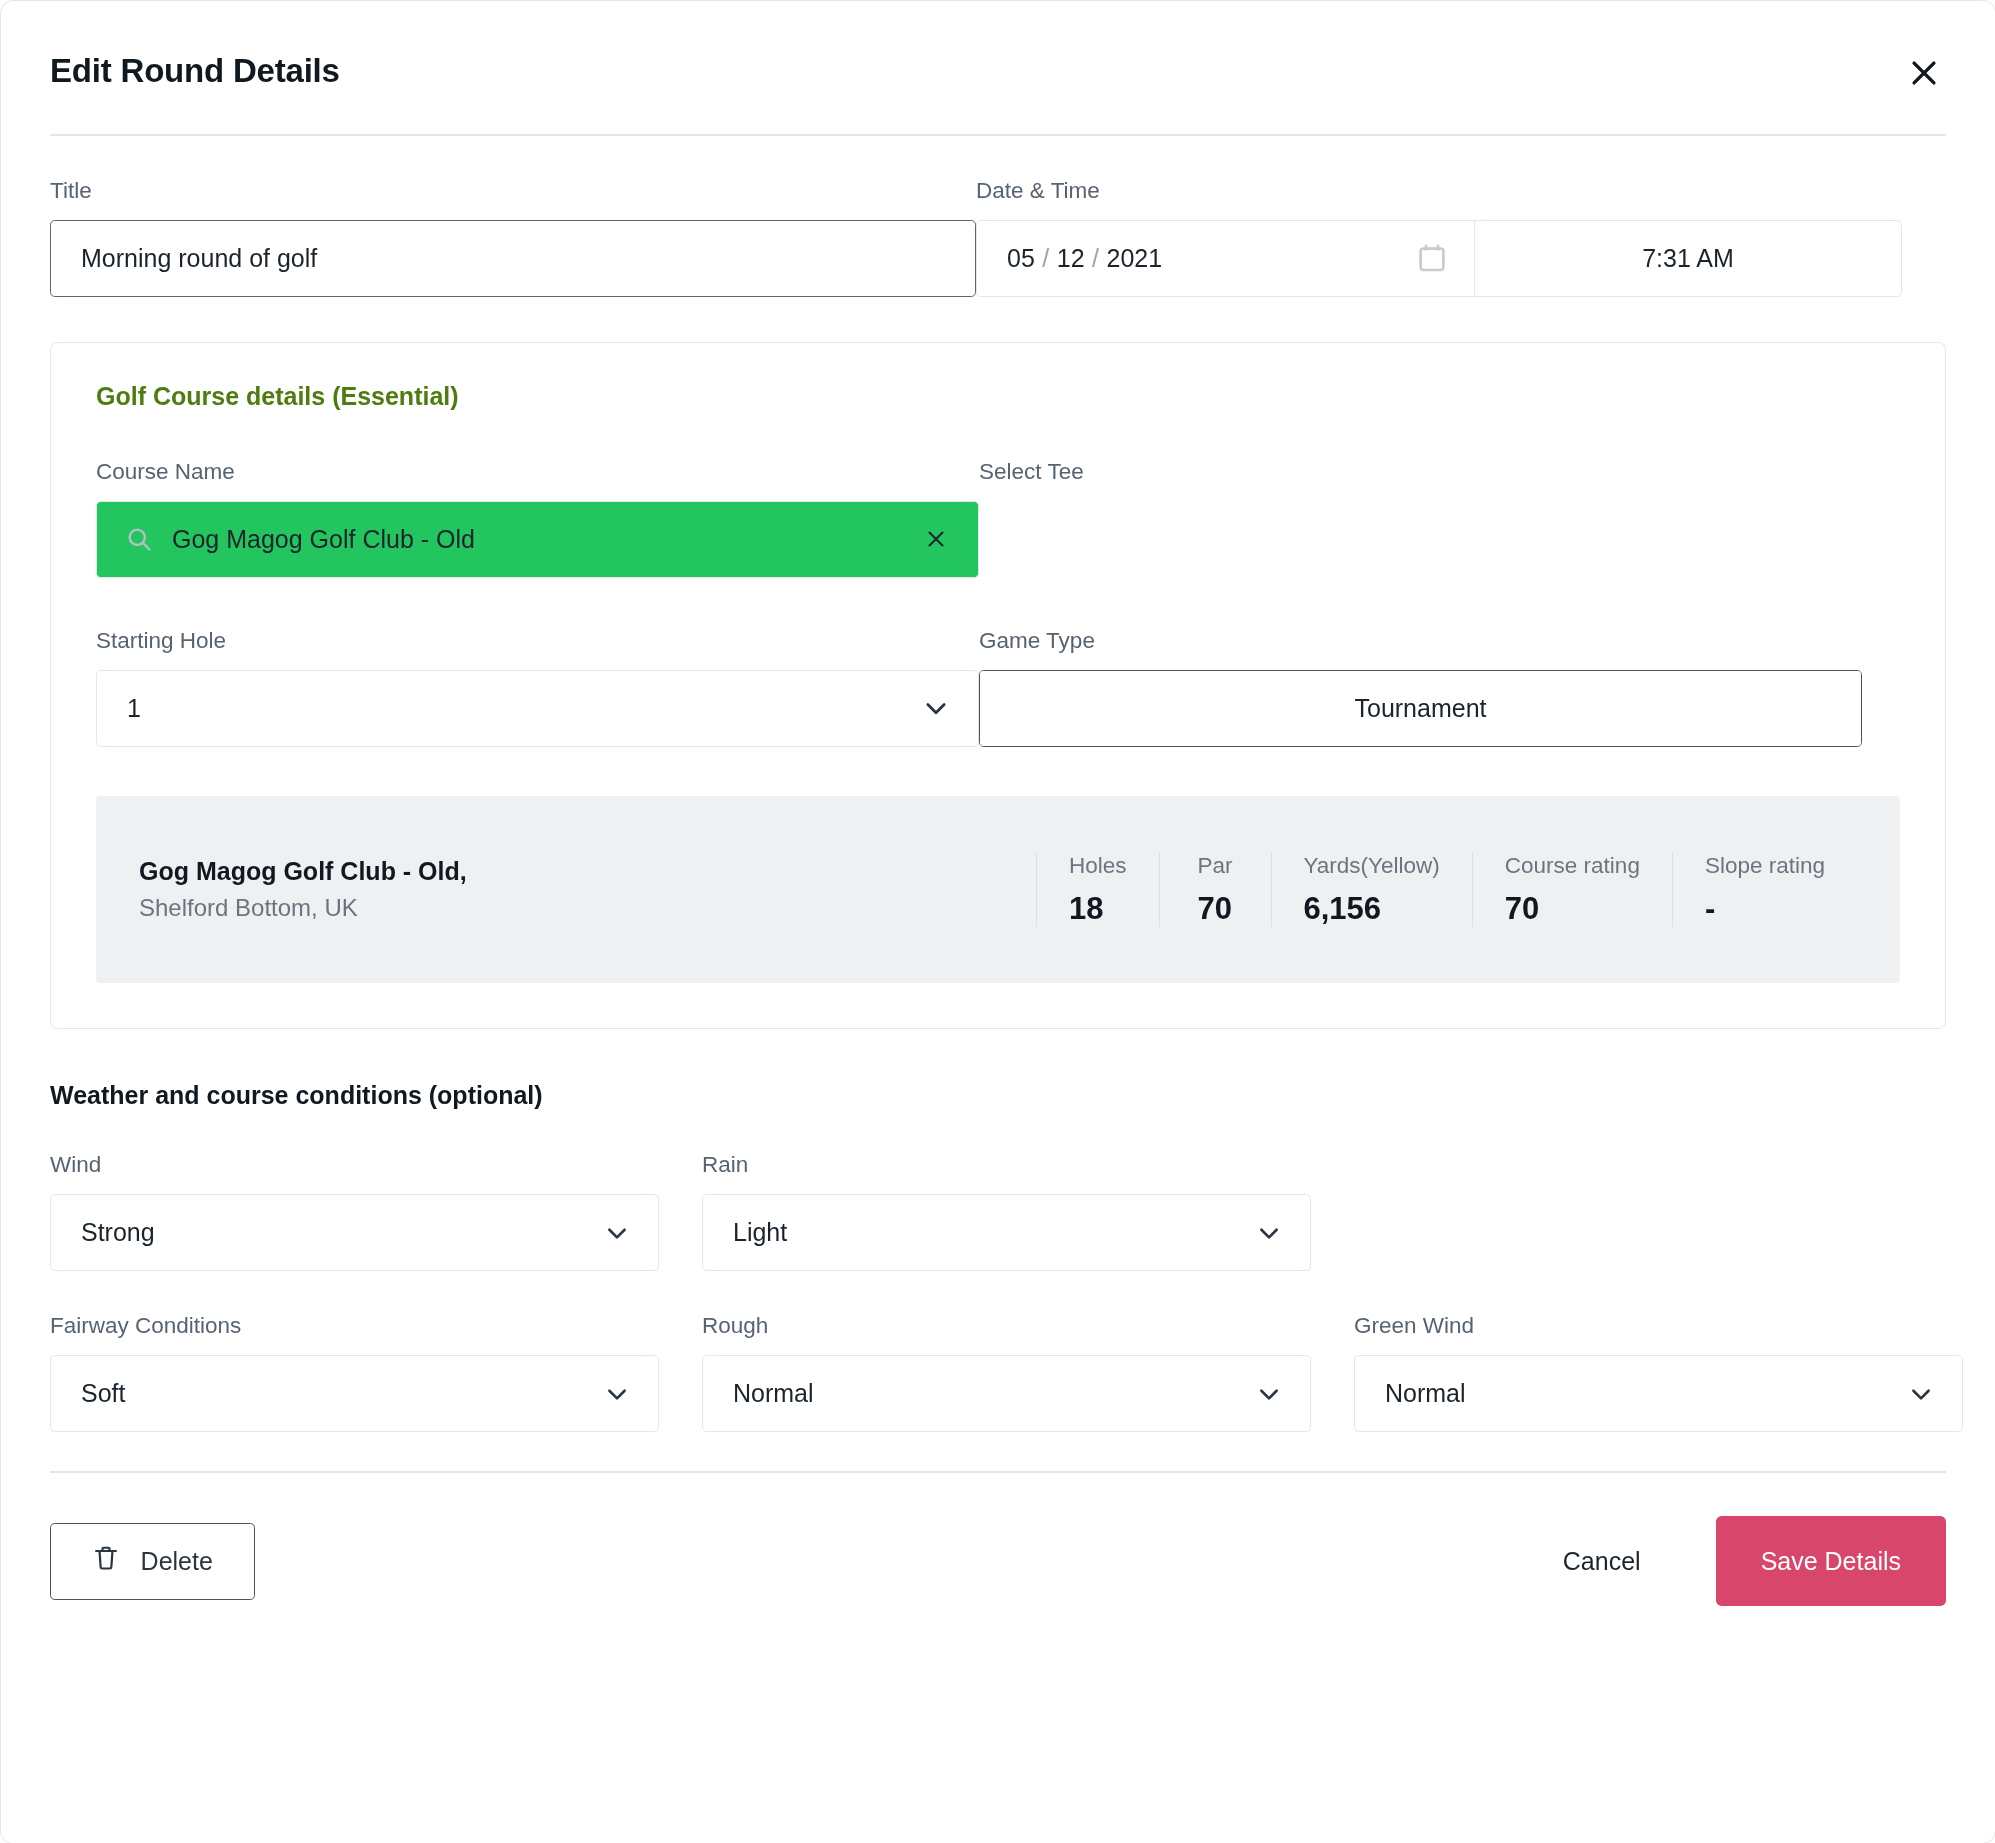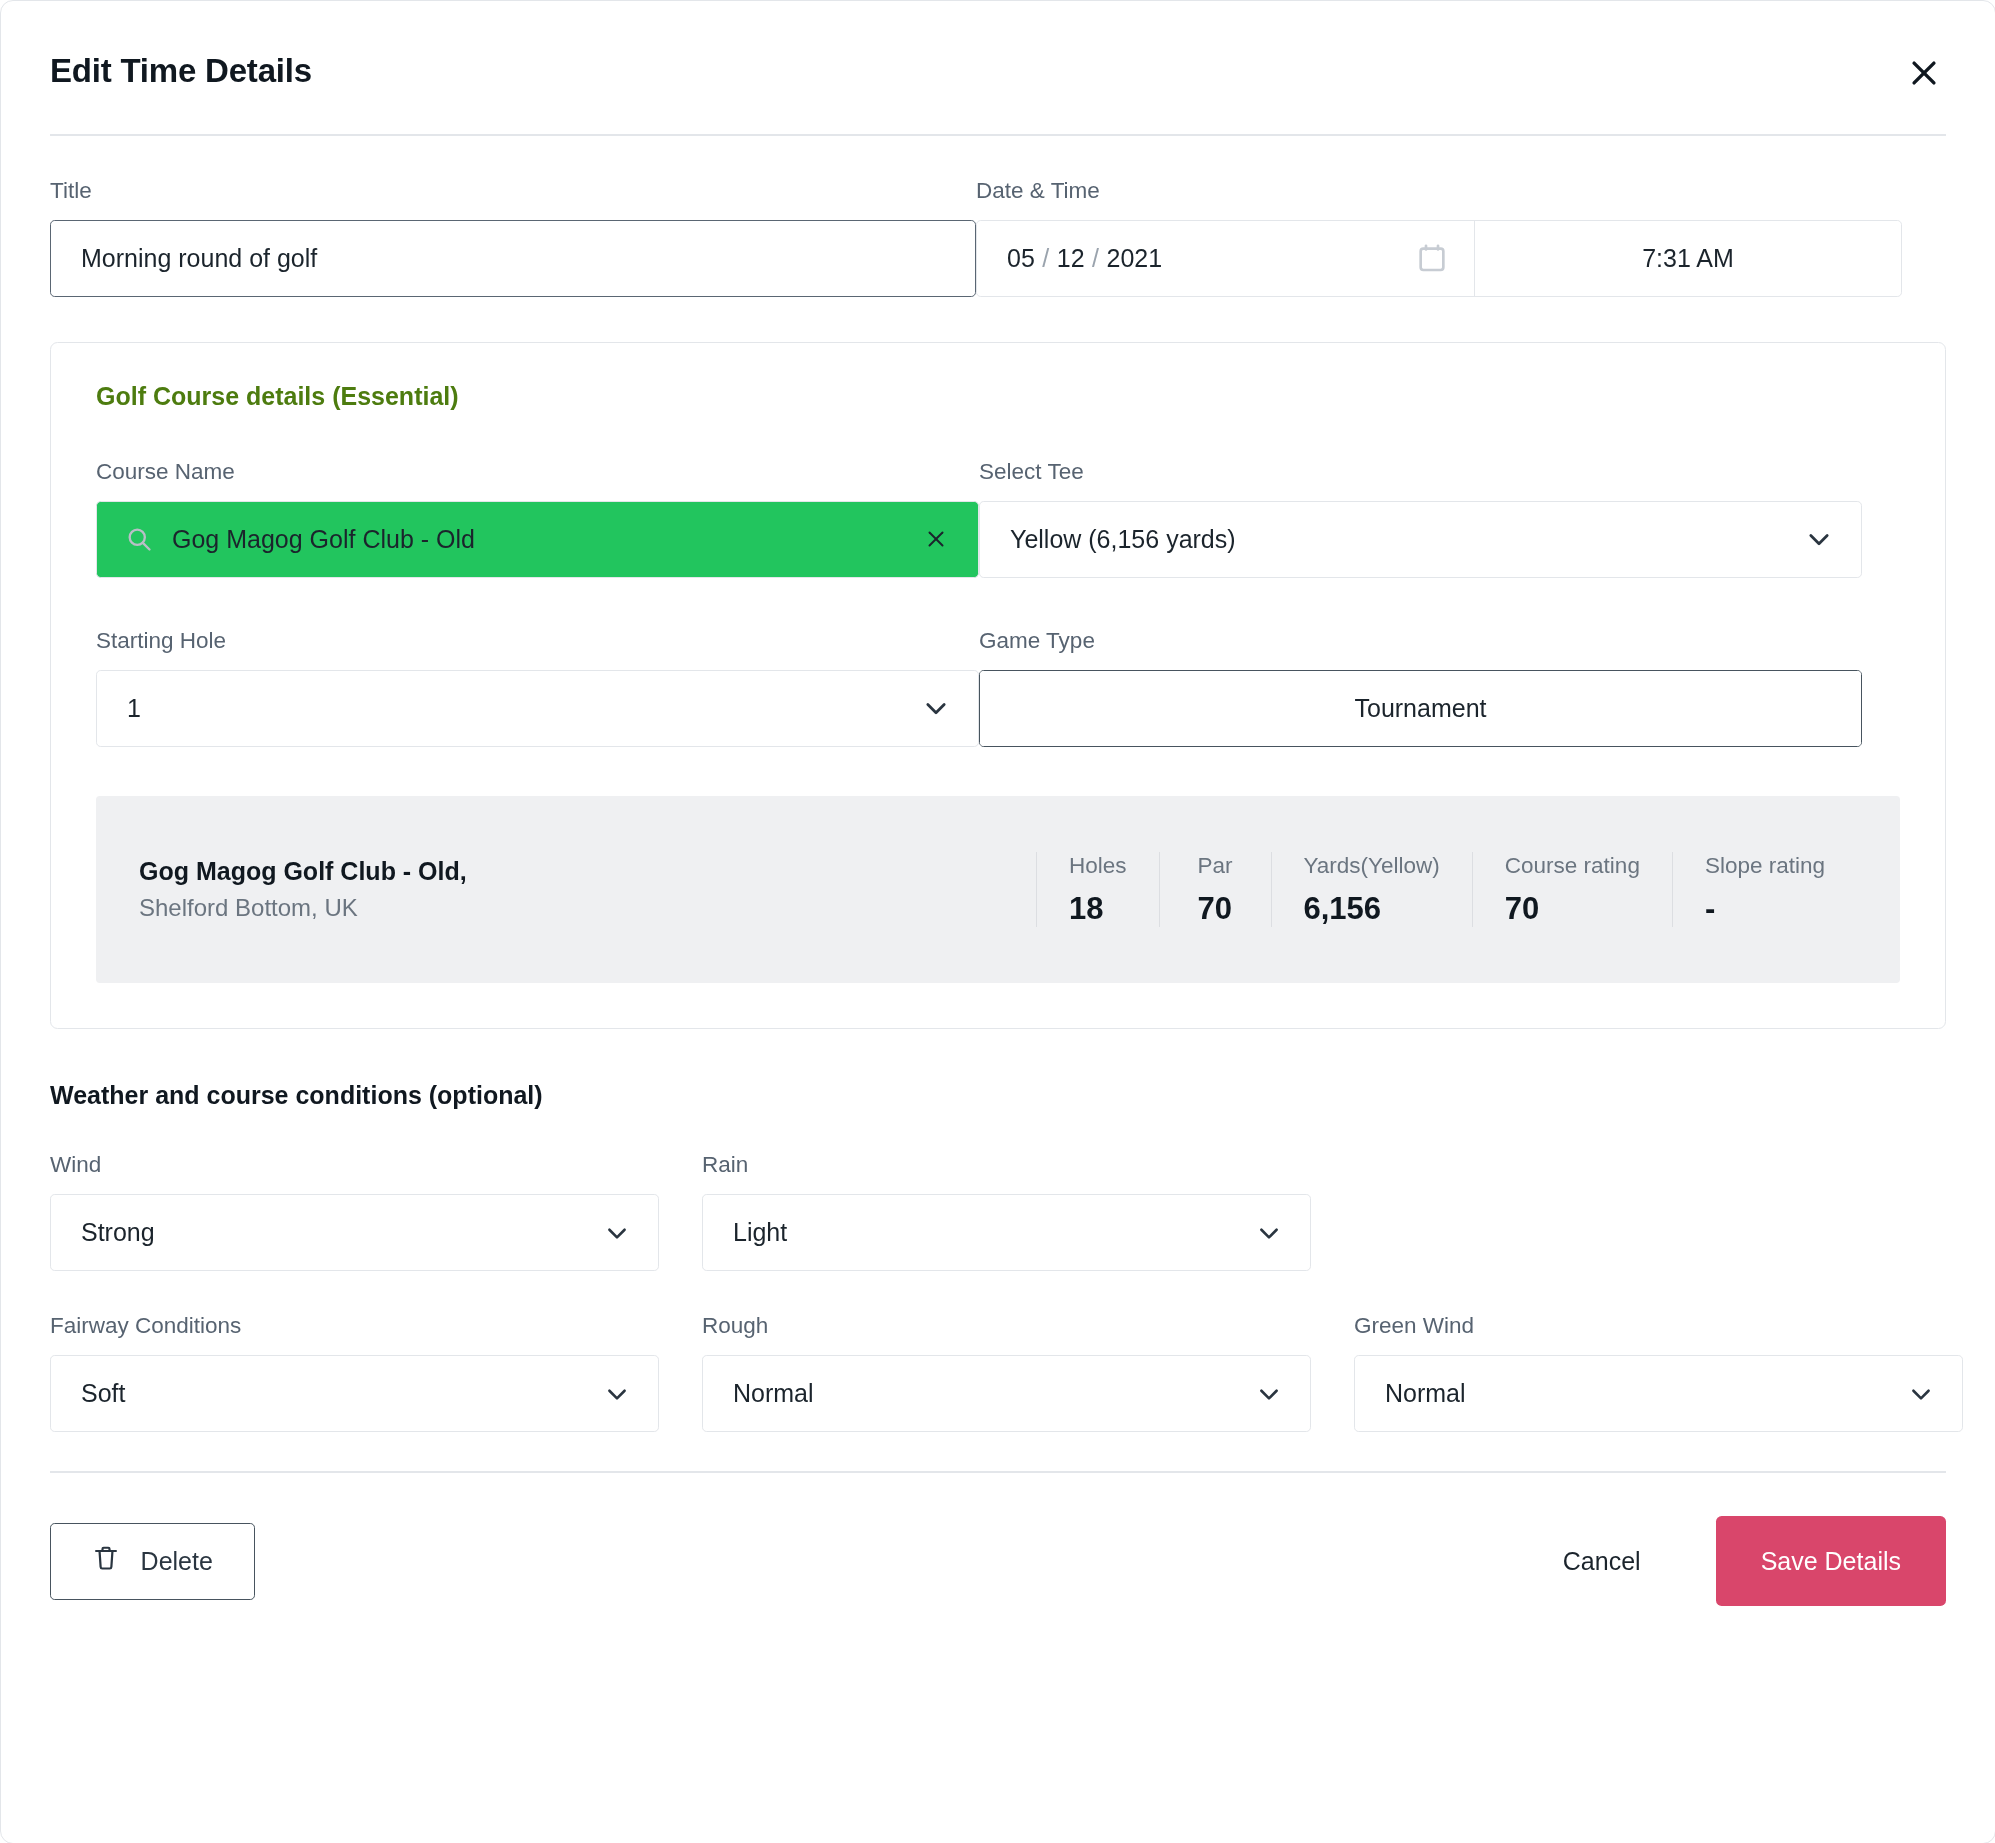--- a/index.html
+++ b/index.html
@@ -332,21 +332,21 @@
     font-family: "Liberation Sans", sans-serif;
     cursor: pointer;
   }
 </style>
 </head>
 <body>
 
 <div class="modal">
 
   <div class="modal-header">
-    <div class="modal-title">Edit Time Details</div>
+    <div class="modal-title">Edit Round Details</div>
     <button class="close-btn">
       <span>
         <svg width="34" height="34" viewBox="0 0 24 24" fill="none" stroke="#101820" stroke-width="2.4" stroke-linecap="round">
           <line x1="5" y1="5" x2="19" y2="19"></line>
             <line x1="19" y1="5" x2="5" y2="19"></line>
         </svg>
       </span>
     </button>
   </div>
   <div class="header-divider"></div>
@@ -401,28 +401,20 @@
               <svg width="24" height="24" viewBox="0 0 24 24" fill="none" stroke="#1b242c" stroke-width="2" stroke-linecap="round">
                 <line x1="5.5" y1="5.5" x2="18.5" y2="18.5"></line>
                   <line x1="18.5" y1="5.5" x2="5.5" y2="18.5"></line>
               </svg>
             </span>
           </div>
         </div>
 
         <div class="col-card-half">
           <label class="field-label">Select Tee</label>
-          <div class="select-box">
-            <span class="select-value">Yellow (6,156 yards)</span>
-            <span class="chev">
-              <svg width="28" height="28" viewBox="0 0 24 24" fill="none" stroke="#2a3540" stroke-width="2.4" stroke-linecap="round" stroke-linejoin="round">
-                <polyline points="5,9 12,16 19,9"></polyline>
-              </svg>
-            </span>
-          </div>
         </div>
       </div>
 
       <div class="row card-row-2">
         <div class="col-card-half">
           <label class="field-label">Starting Hole</label>
           <div class="select-box">
             <span class="select-value">1</span>
             <span class="chev">
               <svg width="28" height="28" viewBox="0 0 24 24" fill="none" stroke="#2a3540" stroke-width="2.4" stroke-linecap="round" stroke-linejoin="round">

